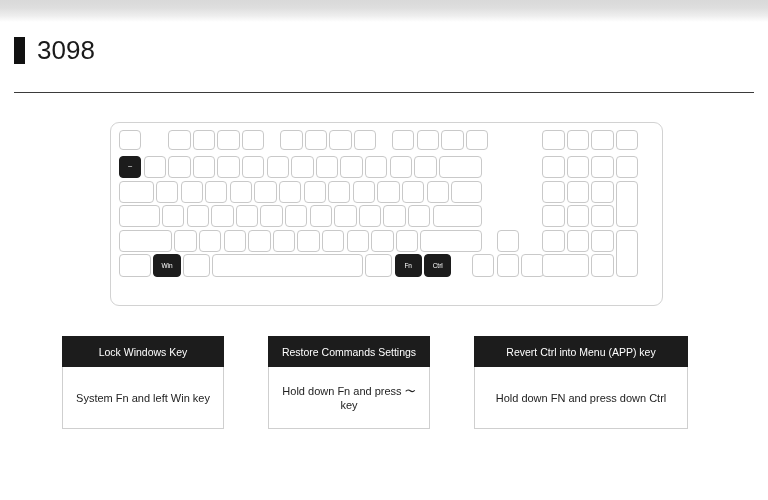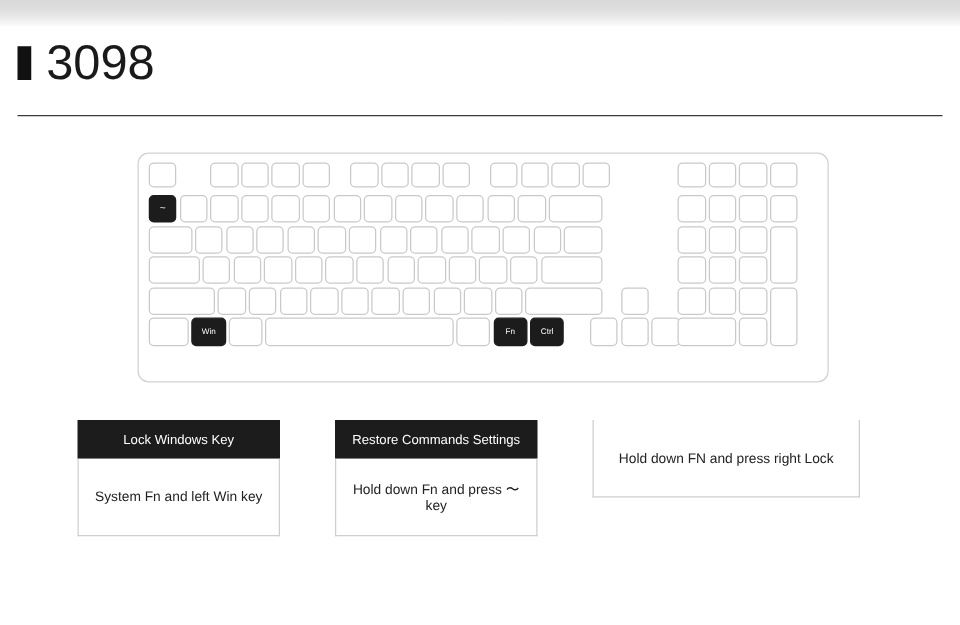--- a/index.html
+++ b/index.html
@@ -18,21 +18,21 @@
     background: linear-gradient(to bottom, #d9d9d9 0%, #dedede 35%, #eeeeee 72%, #ffffff 100%);
   }
 
   
   .header { position: absolute; left: 0; top: 24px; width: 768px; height: 70px; }
   .title-row { display: flex; align-items: center; padding-left: 14px; height: 52px; }
   .bullet {
     width: 11px; height: 27px; background: #111111; flex: none; margin-right: 12px;
   }
   .title-num {
-    font-size: 39px; color: #1a1a1a; letter-spacing: 0px; line-height: 1;
+    font-size: 26px; color: #1a1a1a; letter-spacing: 0px; line-height: 1;
     font-family: "Liberation Sans", sans-serif;
   }
   .title-text {
     font-size: 31px; color: #1a1a1a; line-height: 1; margin-left: 26px;
     font-family: "Liberation Sans", sans-serif;
   }
   .rule {
     position: absolute; left: 14px; top: 68px; width: 740px; height: 0;
     border-top: 1.4px solid #3b3b3b;
   }
@@ -213,15 +213,16 @@
 <div class="cards">
   <div class="card">
     <div class="card-head">Lock Windows Key</div>
     <div class="card-body">System Fn and left Win key</div>
   </div>
   <div class="card">
     <div class="card-head">Restore Commands Settings</div>
     <div class="card-body">Hold down Fn and press 〜 key</div>
   </div>
   <div class="card wide">
-    <div class="card-body">Hold down FN and press right Lock</div>
+    <div class="card-head">Revert Ctrl into Menu (APP) key</div>
+    <div class="card-body">Hold down FN and press down Ctrl</div>
   </div>
 </div>
 
 </body></html>

